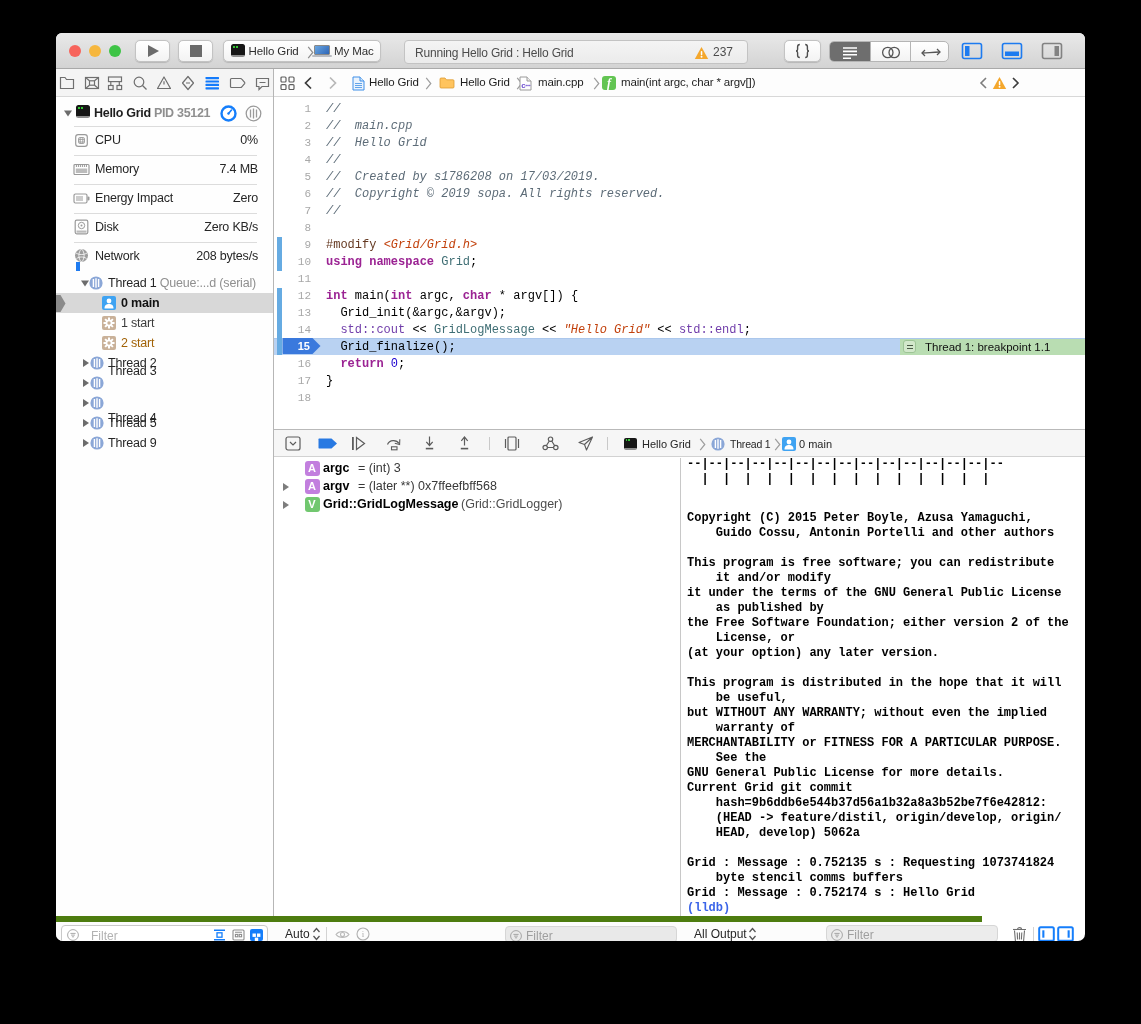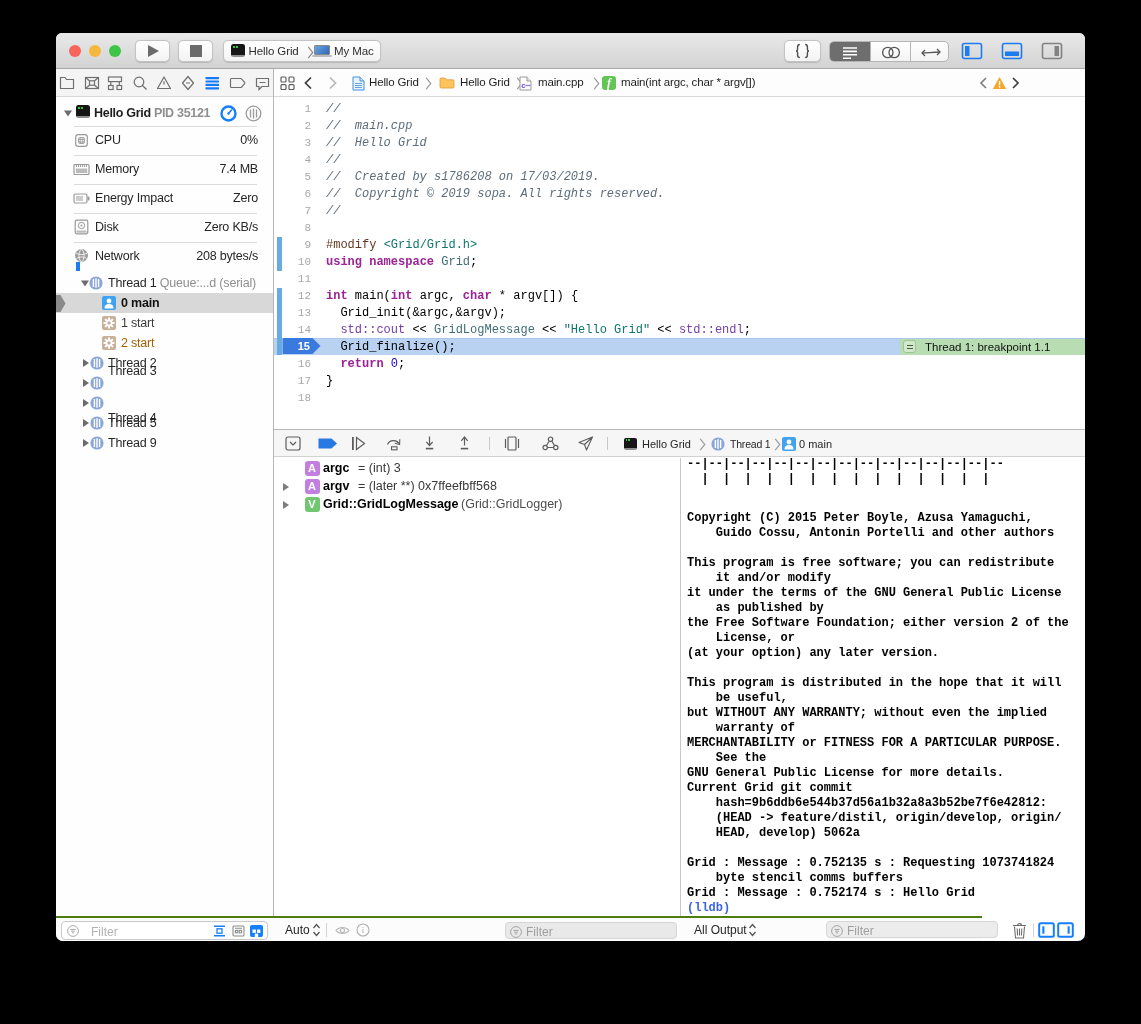--- a/index.html
+++ b/index.html
@@ -29,36 +29,36 @@
 .gval { position:absolute; right:15px; text-align:right; }
 .glab { position:absolute; left:39px; }
 
 #editor { position:absolute; left:218px; top:65px; width:811px; height:363px; background:#fff; }
 #gut { position:absolute; left:218px; top:67.5px; width:37px; text-align:right;
   font:11px "Liberation Mono",monospace; line-height:17px; color:#a8a8a8; white-space:pre; }
 #code { position:absolute; left:270px; top:67.5px; font:12px "Liberation Mono",monospace; line-height:17px; white-space:pre; color:#000; }
 .cmt { color:#5d6c78; font-style:italic; }
 .kw { color:#9b2393; font-weight:bold; }
 .pp { color:#643820; }
-.str { color:#0f766e; }
+.str { color:#c2410c;font-style:italic; }
 .num { color:#1c00cf; }
 .ty { color:#3f6e74; }
 .oty { color:#703daa; }
 #hl15 { position:absolute; left:218px; top:304.5px; width:811px; height:17px; background:#b9d2f2; border-top:1px solid #abc7ec; }
 .chbar { position:absolute; left:221px; width:4.5px; background:#66abe2; }
 
 #dbgbar { position:absolute; left:218px; top:396px; width:811px; height:28px; background:#f6f6f6;
   border-top:1px solid #b9b9b9; border-bottom:1px solid #d2d2d2; }
 
 #vars { position:absolute; left:218px; top:425px; width:406px; height:458px; background:#fff; font-size:12.5px; }
 #vdiv2 { position:absolute; left:624px; top:425px; width:1px; height:483px; background:#c8c8c8; }
 #console { position:absolute; left:625px; top:425px; width:404px; height:458px; background:#fff; }
 .cpre { position:absolute; font:bold 12px "Liberation Mono",monospace; line-height:15px; white-space:pre; color:#000; left:6px; }
 
-#botbar { position:absolute; left:0; top:883px; width:926px; height:25px; background:#fcfcfc; border-top:2px solid #4d7c0f; }
+#botbar { position:absolute; left:0; top:883px; width:926px; height:25px; background:#fcfcfc; border-top:6px solid #4d7c0f; }
 .ffield { position:absolute; border-radius:4px; }
 .badge { position:absolute; width:15px; height:15px; border-radius:3px; color:#fff; font-weight:bold; font-size:11px; text-align:center; line-height:15px; }
 </style>
 </head>
 <body>
 <div id="win">
 
   <div id="toolbar">
     <div class="tl" style="left:13px; background:#f7645c;"></div>
     <div class="tl" style="left:33px; background:#f6b73e;"></div>
@@ -78,20 +78,29 @@
         <div class="abs" style="left:2px; top:2px; width:2px; height:2px; background:#34c734;"></div>
         <div class="abs" style="left:5px; top:2px; width:2px; height:2px; background:#34c734;"></div>
       </div>
       <span class="abs" style="left:24.5px; top:4px; font-size:11.5px;">Hello Grid</span>
       <svg class="abs" style="left:82.5px; top:5px;" width="7" height="13" viewBox="0 0 7 13">
           <path d="M1.2 0.8 L5.8 6.5 L1.2 12.2" fill="none" stroke="#8e8e8e" stroke-width="1.2"></path>
         </svg>
       <div class="abs" style="left:90px; top:4px; width:16px; height:10px; background:linear-gradient(135deg,#6aa6e0,#2e66b8); border:1px solid #888; border-radius:1px;"></div>
       <div class="abs" style="left:88px; top:13.5px; width:20px; height:2px; background:#b9bcc2; border-radius:1px;"></div>
       <span class="abs" style="left:110px; top:4px; font-size:11.5px;">My Mac</span>
+    </div>
+    <div id="actview">
+      <span class="abs" style="left:10px; top:5px; font-size:12px; color:#4c4c4c; letter-spacing:-0.2px;">Running Hello Grid : Hello Grid</span>
+      <svg class="abs" style="left:289px; top:5px;" width="15" height="14" viewBox="0 0 15 14">
+          <path d="M7.5 1 L14.2 13 L0.8 13 Z" fill="#f4a72c"></path>
+          <rect x="6.8" y="5" width="1.5" height="4.3" rx=".7" fill="#fff"></rect>
+          <circle cx="7.55" cy="10.8" r=".95" fill="#fff"></circle>
+        </svg>
+      <span class="abs" style="left:308px; top:4px; font-size:12px; color:#4c4c4c;">237</span>
     </div>
 
     <div class="tbtn" style="left:728px; width:37px; text-align:center;"><svg width="35" height="20" viewBox="0 0 35 20">
           <g fill="none" stroke="#4e4e4e" stroke-width="1.4">
             <path d="M14.8 3.5 Q12.6 3.5 12.6 5.8 L12.6 8.2 Q12.6 10 11 10 Q12.6 10 12.6 11.8 L12.6 14.2 Q12.6 16.5 14.8 16.5"></path>
             <path d="M20.2 3.5 Q22.4 3.5 22.4 5.8 L22.4 8.2 Q22.4 10 24 10 Q22.4 10 22.4 11.8 L22.4 14.2 Q22.4 16.5 20.2 16.5"></path>
           </g>
         </svg></div>
     <div class="abs" style="left:773px; top:8px; width:120px; height:21px; border:1px solid #b5b5b5; border-radius:5px; background:linear-gradient(#ffffff,#f3f3f3); overflow:hidden;">
       <div class="abs" style="left:0; top:0; width:40px; height:21px; background:#6e6e6e;">

